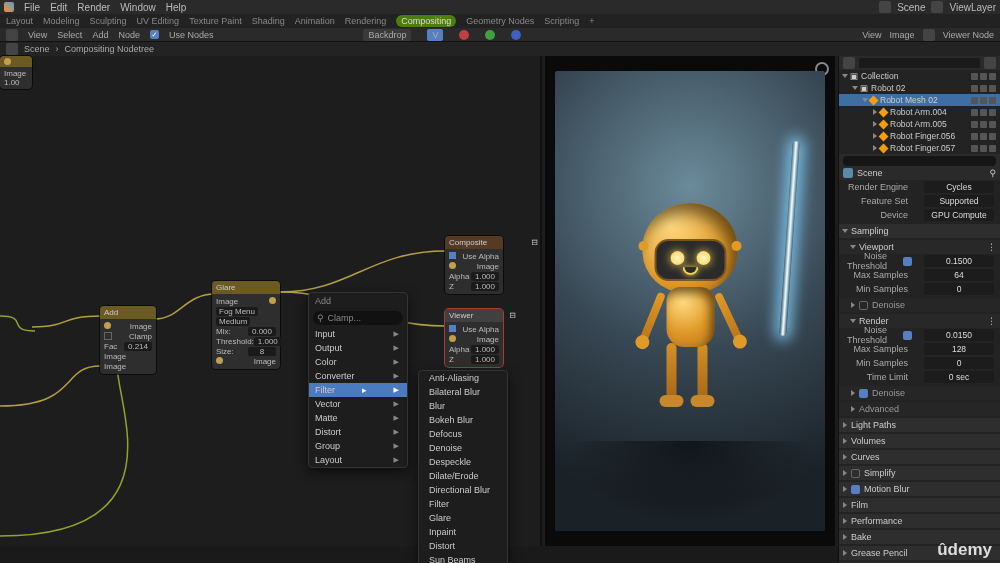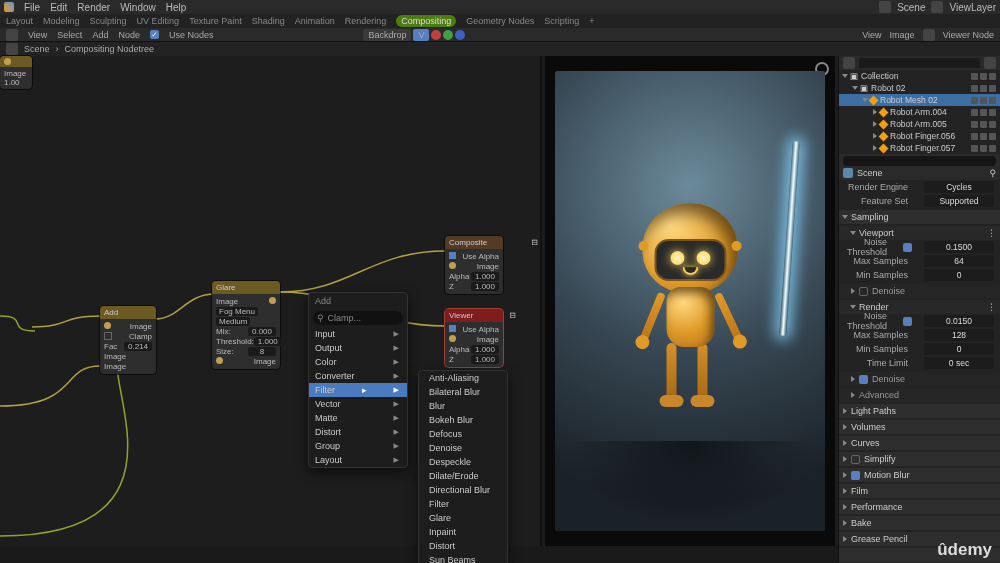--- a/index.html
+++ b/index.html
@@ -12,21 +12,21 @@
 }
 .topbar { height: 14px; background: #2a2a2a; display: flex; padding: 0 4px; align-items: center; gap: 10px; }
 .topbar span { color: #bbb; }
 .logo { width: 10px; height: 10px; background: linear-gradient(45deg,#f7931e,#5b9bd5); border-radius: 2px; }
 .top-right { margin-left: auto; display: flex; gap: 6px; align-items: center; }
 .mini-icon { width: 12px; height: 12px; background: #444; border-radius: 2px; }
 .tabsbar { height: 14px; background: #222; display: flex; align-items: center; font-size: 9px; color: #888; padding: 0 6px; gap: 10px; }
 .tabsbar .active { color: #ddd; background: #4d7c0f; padding: 1px 5px; border-radius: 6px; }
 .toolbar { height: 14px; background: #2a2a2a; display: flex; align-items: center; font-size: 9px; color: #aaa; padding: 0 6px; gap: 10px; border-bottom: 1px solid #111; }
 .checkbox { width: 9px; height: 9px; background: #5680c2; border-radius: 2px; display: inline-flex; align-items: center; justify-content: center; font-size: 7px; color: #fff; }
-.toolbar-mid { margin-left: 140px; display: flex; gap: 2px; align-items: center; }
+.toolbar-mid { margin-left: 140px; display: flex; gap: 16px; align-items: center; }
 .tb-btn { background: #3a3a3a; padding: 1px 5px; border-radius: 2px; }
 .tb-btn.on { background: #5680c2; }
 .channel-btn { width: 10px; height: 10px; border-radius: 50%; display: inline-block; }
 .breadcrumb { height: 14px; background: #232323; display: flex; align-items: center; font-size: 9px; color: #aaa; padding: 0 6px; gap: 6px; }
 .main { position: relative; height: 490px; background: #1d1d1d; }
 .splitter { position: absolute; left: 540px; top: 0; width: 2px; height: 100%; background: #111; }
 .viewer { position: absolute; left: 545px; top: 0; width: 290px; height: 100%; background: #0a0a0a; display: flex; align-items: center; justify-content: center; }
 .viewer-inner { width: 270px; height: 460px; background: radial-gradient(circle at 50% 25%, #6b8a9a 0%, #374753 45%, #1a2127 85%); position: relative; border-radius: 2px; overflow: hidden; }
 .robot { position: absolute; left: 50%; top: 50%; transform: translate(-50%,-48%); }
 .head { width: 95px; height: 90px; background: radial-gradient(circle at 30% 25%, #ffd980, #e09a28 60%, #b8741a); border-radius: 50% 50% 46% 46%; position: relative; margin: 0 auto; box-shadow: -6px 10px 15px rgba(0,0,0,.5) inset; }
@@ -70,21 +70,21 @@
 .check-sm { width: 9px; height: 9px; background: #5680c2; border-radius: 2px; }
 .prop-icons { position: absolute; left: 838px; top: 110px; width: 14px; height: 432px; background: #2a2a2a; display: flex; flex-direction: column; align-items: center; padding-top: 4px; gap: 2px; }
 .prop-icons i { width: 10px; height: 10px; background: #444; border-radius: 2px; display: block; }
 .prop-icons i.act { background: #5680c2; }
 
 .node-area { position: absolute; left: 0; top: 0; width: 540px; height: 100%; }
 .node { position: absolute; background: #2e2e2e; border-radius: 4px; font-size: 8px; box-shadow: 0 0 0 1px rgba(0,0,0,.6); }
 .node-hd { padding: 2px 4px; border-radius: 4px 4px 0 0; display: flex; align-items: center; }
 .node-hd.yellow { background: #6b5a22; }
 .node-hd.brown { background: #553a25; gap: 44px; }
-.node-hd.red { background: #7f1d1d; gap: 36px; }
+.node-hd.red { background: #404040; gap: 36px; }
 .node-body { padding: 2px 4px; font-size: 8px; color: #bbb; }
 .node-field { display: flex; justify-content: space-between; margin: 1px 0; }
 .node-field .nv { background: #1a1a1a; padding: 0 3px; border-radius: 2px; min-width: 28px; text-align: center; }
 .socket { width: 7px; height: 7px; border-radius: 50%; background: #c0a050; }
 svg.wires { position: absolute; left: 0; top: 0; width: 540px; height: 490px; pointer-events: none; }
 .wire { stroke: #b0a040; stroke-width: 1.5; fill: none; }
 .wire.g { stroke: #93a22d; }
 
 .menu { position: absolute; background: #1d1d1d; border: 1px solid #333; border-radius: 4px; font-size: 9px; box-shadow: 0 4px 12px rgba(0,0,0,.6); }
 .menu-hd { padding: 3px 6px; color: #888; }
@@ -503,20 +503,24 @@
         <span style="margin-left:auto">⚲</span>
       </div>
     <div class="prop-row">
         <span class="prop-label">Render Engine</span>
         <span class="prop-val">Cycles</span>
       </div>
     <div class="prop-row">
         <span class="prop-label">Feature Set</span>
         <span class="prop-val">Supported</span>
       </div>
+    <div class="prop-row">
+        <span class="prop-label">Device</span>
+        <span class="prop-val">GPU Compute</span>
+      </div>
 
     <div class="section-hd">
         <span class="tri down"></span>
         <span>Sampling</span>
       </div>
     <div class="section-hd sub">
         <span class="tri down"></span>
         <span>Viewport</span>
         <span style="margin-left:auto">⋮</span>
       </div>

